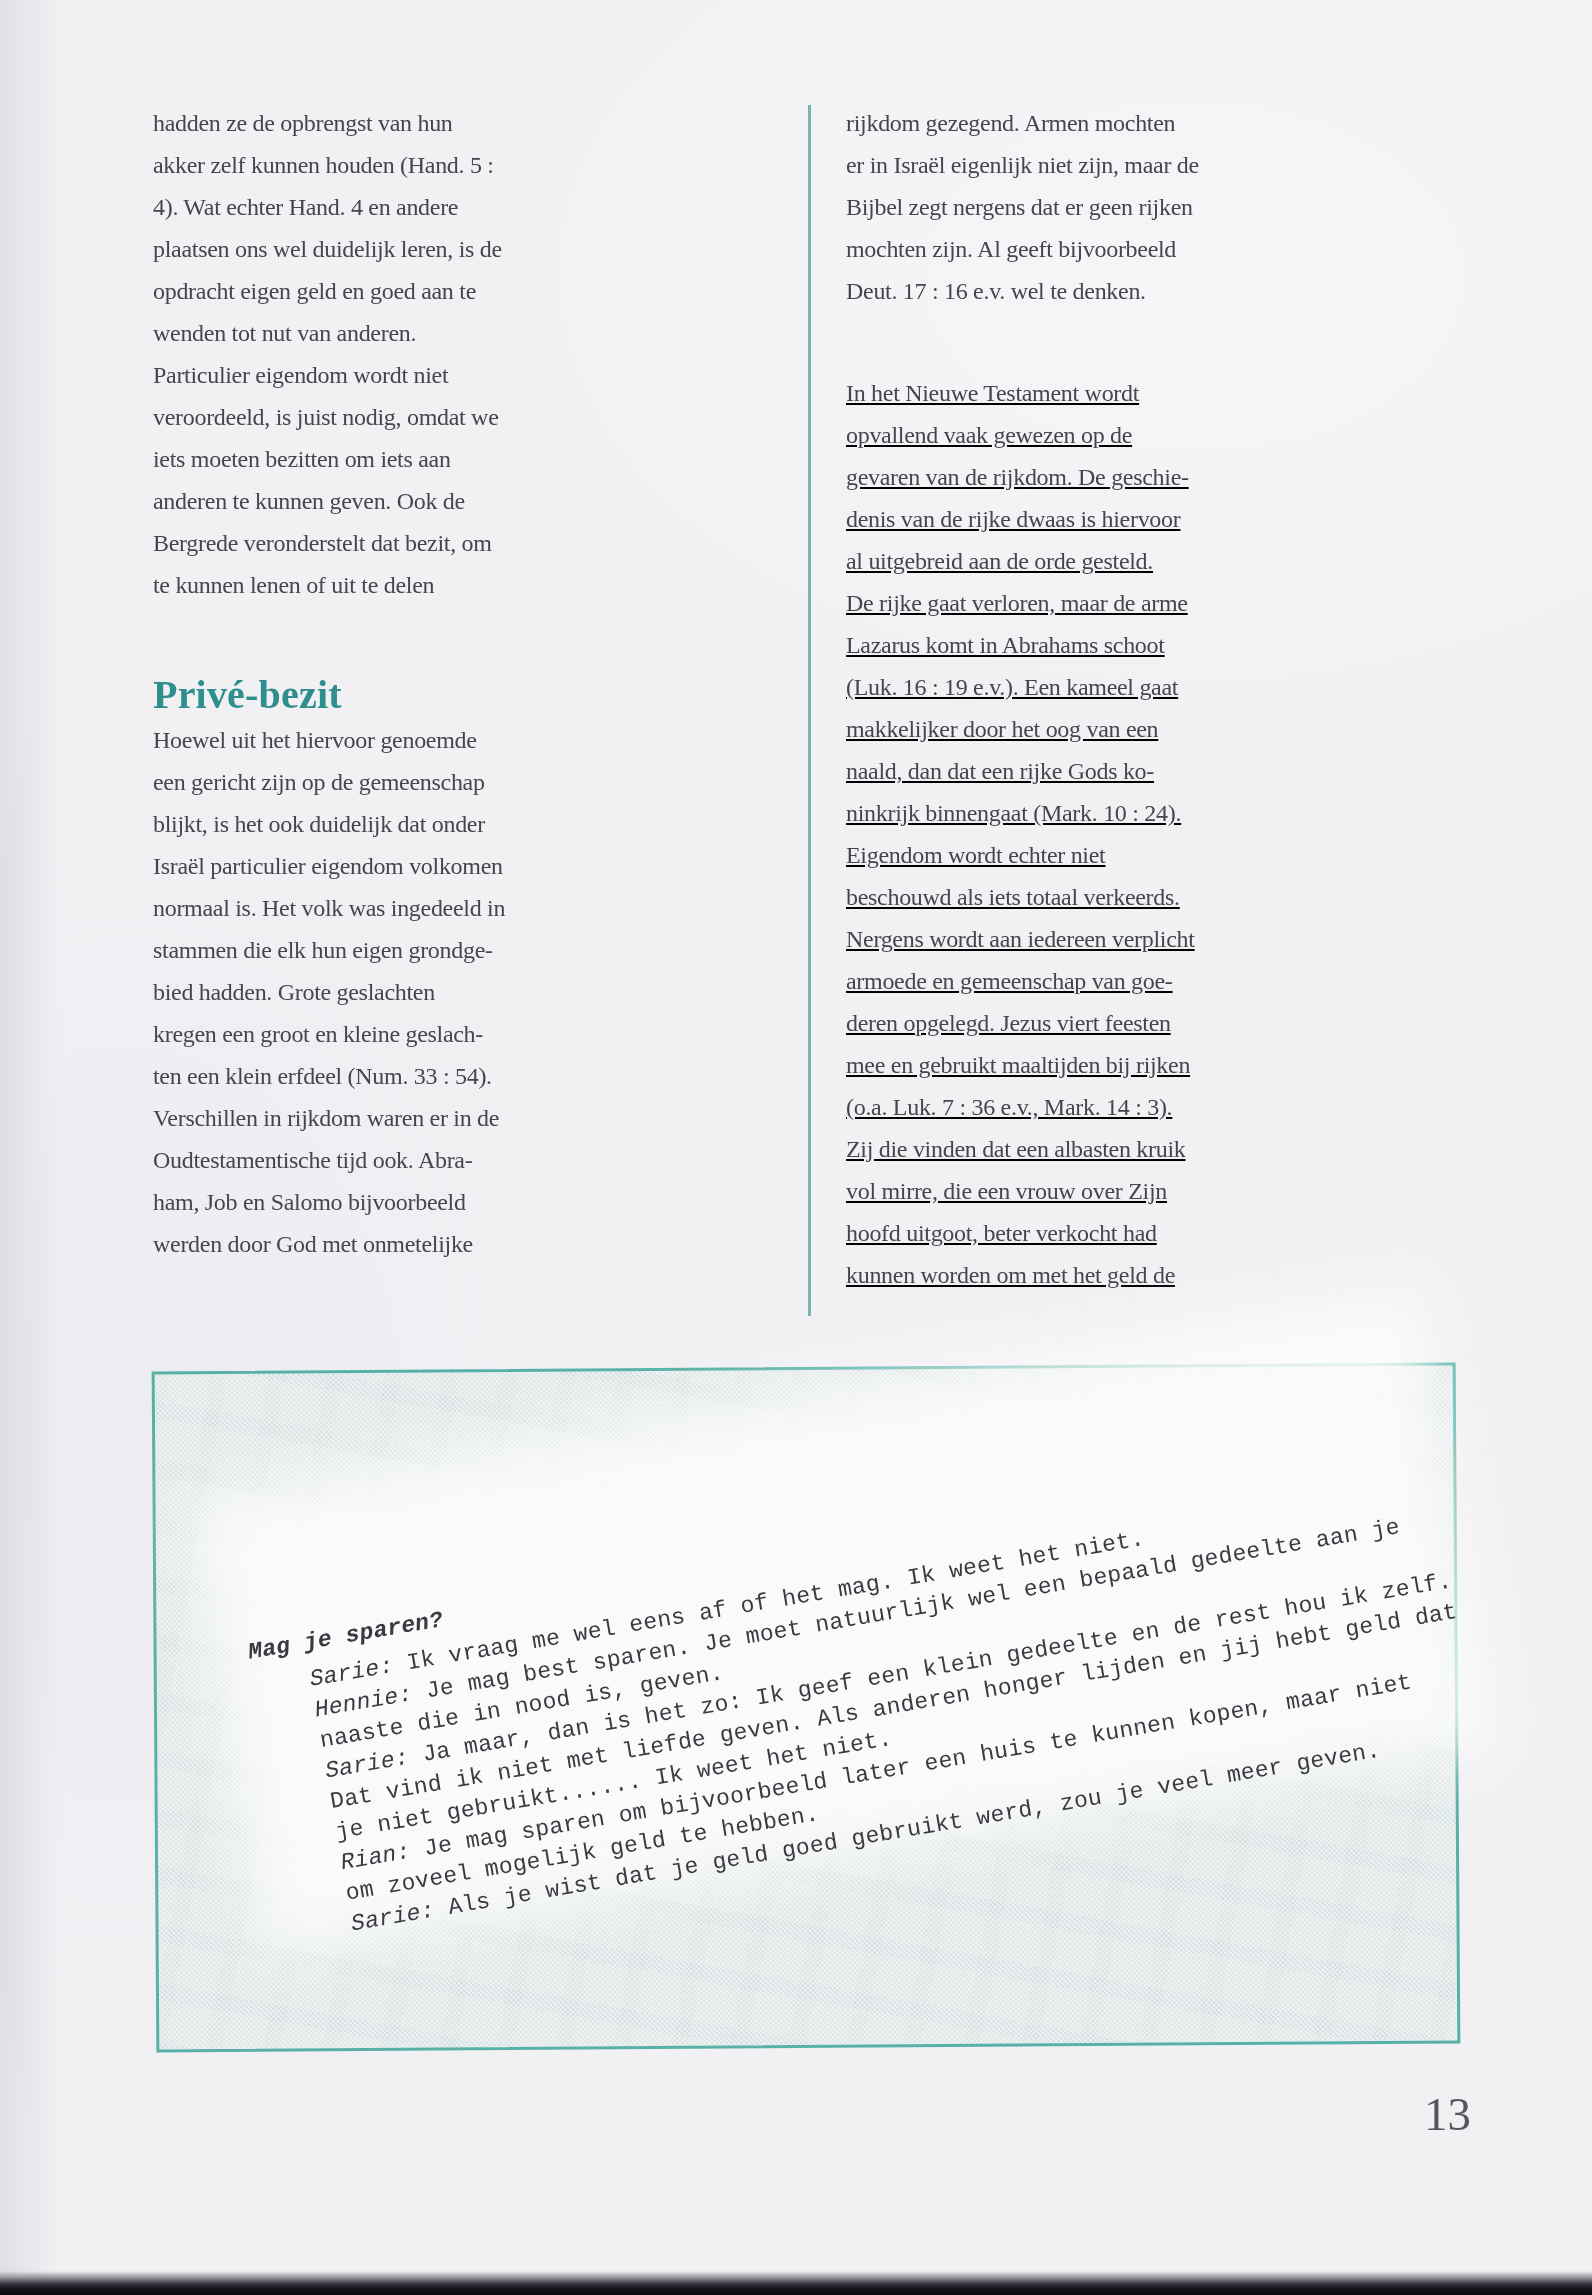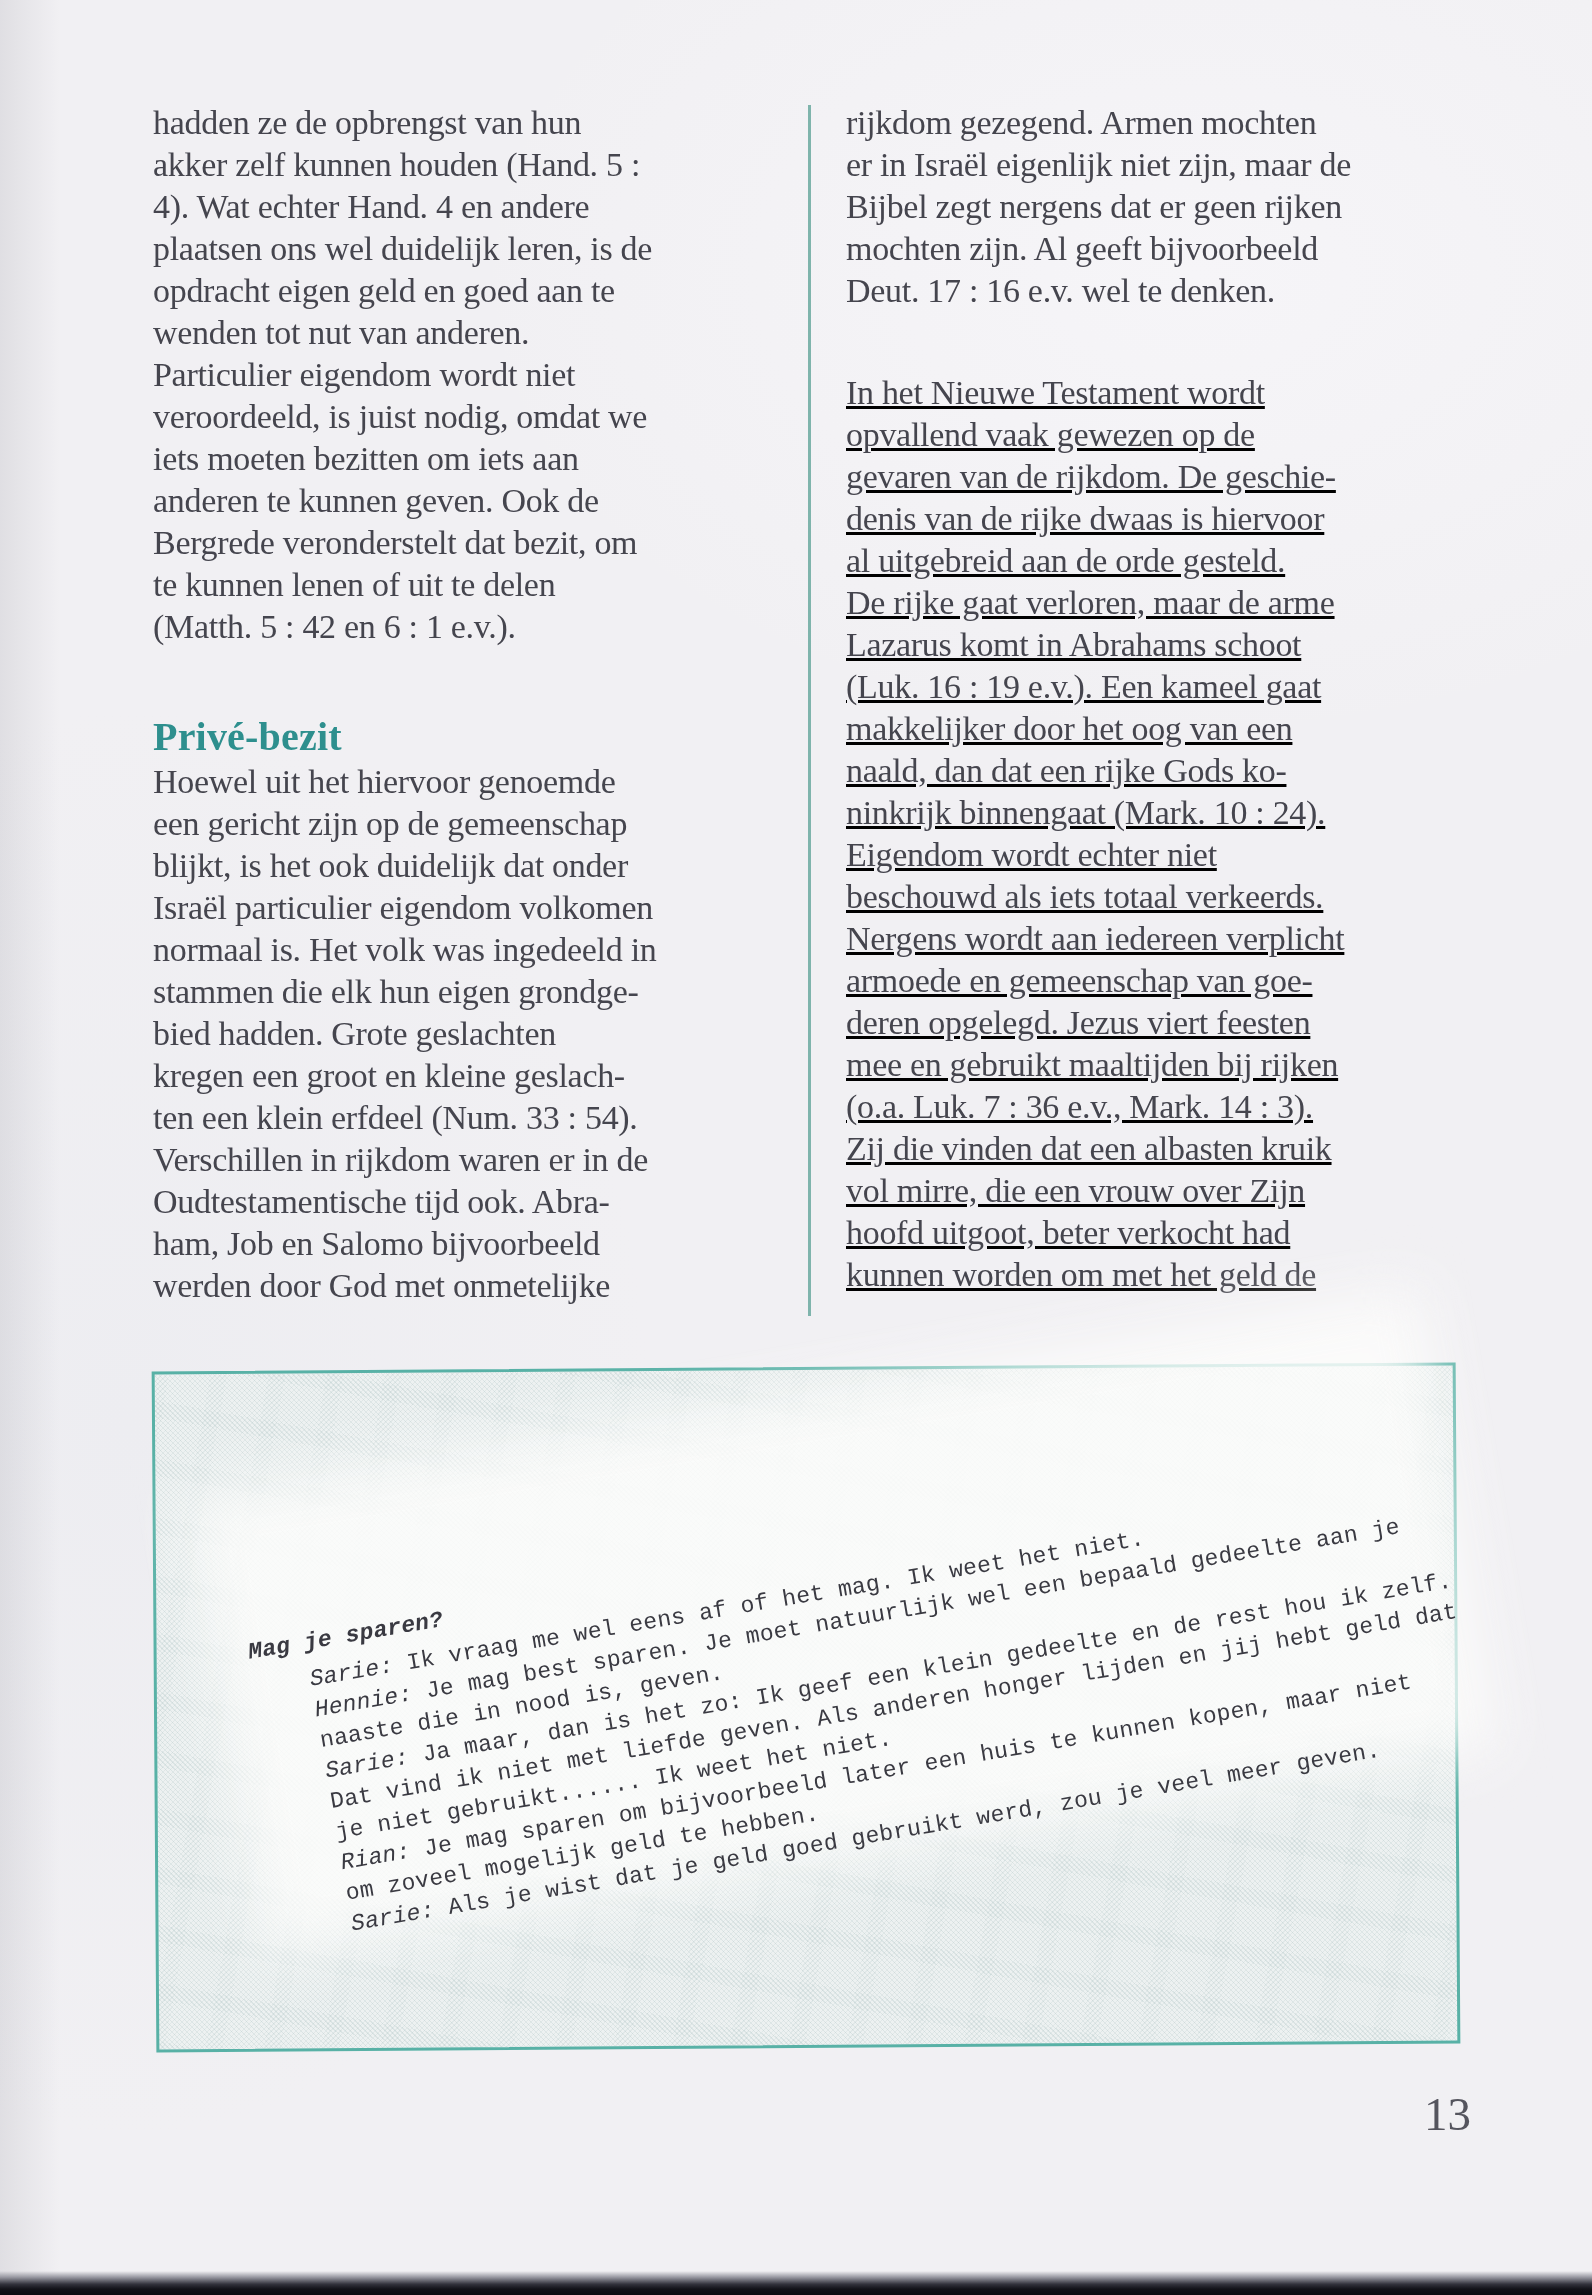--- a/index.html
+++ b/index.html
@@ -9,21 +9,21 @@
     background:
       radial-gradient(1208px 777px at 75% 12%, #f6f5f8 0%, rgba(246,245,248,0) 60%),
       radial-gradient(949px 1294px at 8% 62%, #ededf1 0%, rgba(237,237,241,0) 55%),
       #f1f0f3;
   }
   
   .col { position:absolute; top:102px; }
   .col-left  { left:153px; width:658px; }
   .col-right { left:846px; width:683px; }
   .col .line {
-    font-size:34px; line-height:42px; color:#45454e;
+    font-size:24px; line-height:42px; color:#45454e;
     letter-spacing:-0.3px; white-space:nowrap;
   }
   .section-heading {
     margin:66px 0 0 0; font-size:40px; line-height:45px; font-weight:bold;
     color:#2e8f8e; letter-spacing:0.2px;
   }
   .col-left  .para-2 { margin-top:1.7px; }
   .col-right .para-2 { margin-top:60px;text-decoration:underline; }
   .divider {
     position:absolute; left:808px; top:105px; width:2.6px; height:1211px;
@@ -82,21 +82,20 @@
       <div class="line">4). Wat echter Hand. 4 en andere</div>
       <div class="line">plaatsen ons wel duidelijk leren, is de</div>
       <div class="line">opdracht eigen geld en goed aan te</div>
       <div class="line">wenden tot nut van anderen.</div>
       <div class="line">Particulier eigendom wordt niet</div>
       <div class="line">veroordeeld, is juist nodig, omdat we</div>
       <div class="line">iets moeten bezitten om iets aan</div>
       <div class="line">anderen te kunnen geven. Ook de</div>
       <div class="line">Bergrede veronderstelt dat bezit, om</div>
       <div class="line">te kunnen lenen of uit te delen</div>
-      <div class="line">(Matth. 5 : 42 en 6 : 1 e.v.).</div>
     </div>
     <h2 class="section-heading">Privé-bezit</h2>
     <div class="para para-2">
       <div class="line">Hoewel uit het hiervoor genoemde</div>
       <div class="line">een gericht zijn op de gemeenschap</div>
       <div class="line">blijkt, is het ook duidelijk dat onder</div>
       <div class="line">Israël particulier eigendom volkomen</div>
       <div class="line">normaal is. Het volk was ingedeeld in</div>
       <div class="line">stammen die elk hun eigen grondge-</div>
       <div class="line">bied hadden. Grote geslachten</div>

